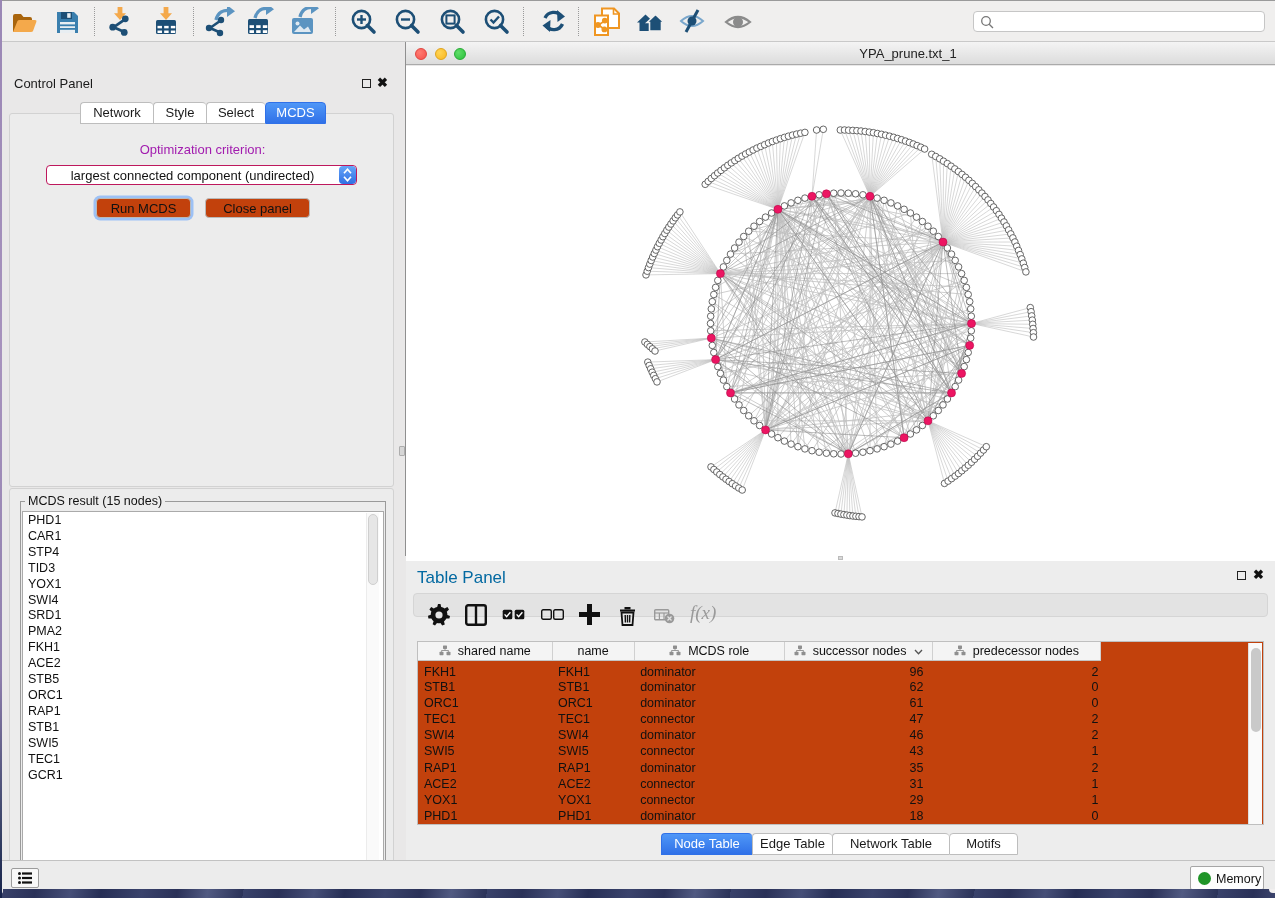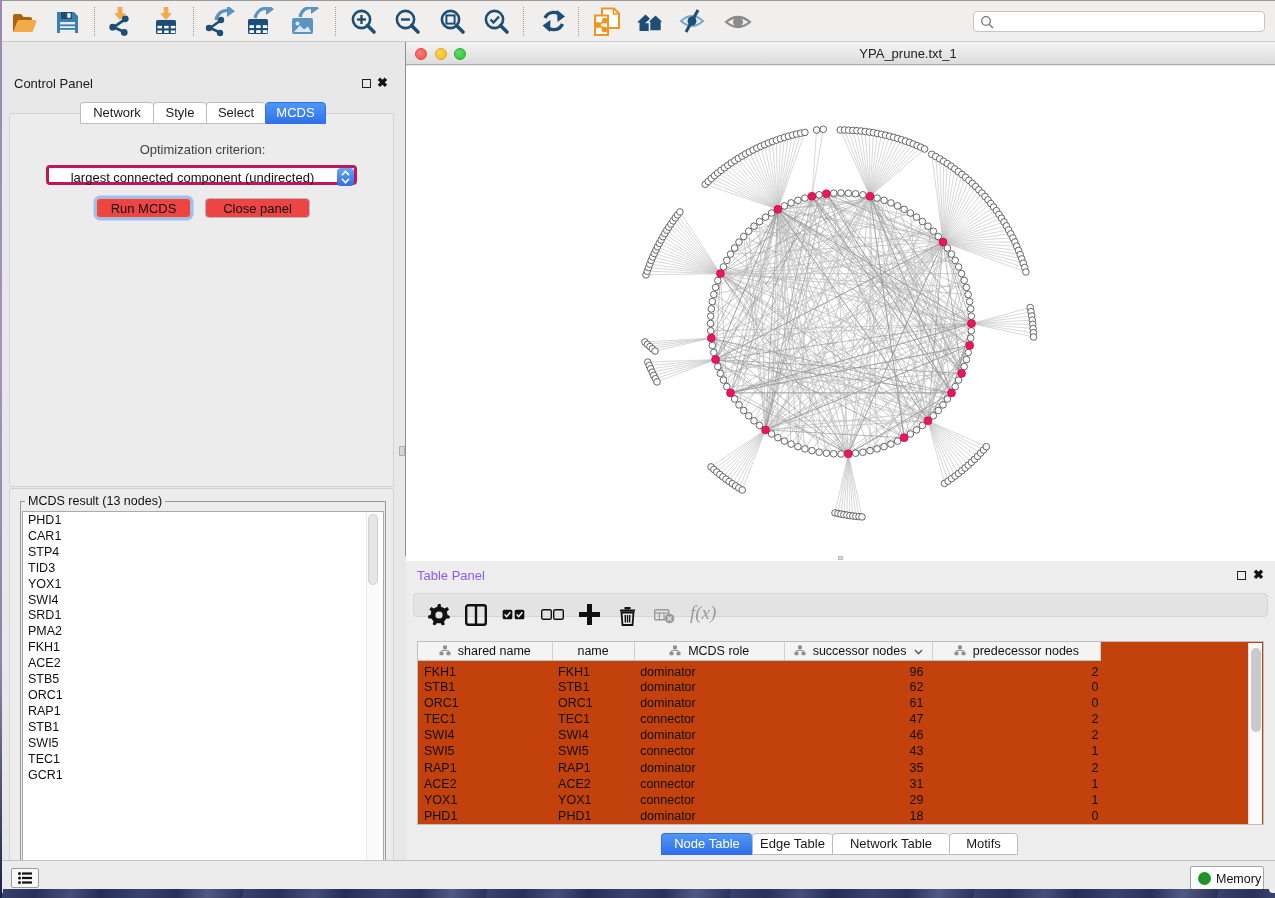--- a/index.html
+++ b/index.html
@@ -21,25 +21,25 @@
 #cpanel { left:1px; top:42px; width:404px; height:818px; background:#e9e8e8;margin-top:28px; }
 #cpanel .title { position:absolute; left:13px; top:6px; font-size:13px; color:#1a1a1a; }
 #cp-float { position:absolute; left:361px; top:9px; width:9px; height:9px; border:1.5px solid #222; }
 #cp-close { position:absolute; left:376px; top:5px; font-size:13px; font-weight:bold; color:#111; }
 .tabs { position:absolute; display:flex; font-size:13px; z-index:5; }
 .tab { background:#fff; border:1px solid #bdbdbd; border-right:none; padding:2px 0 3px; text-align:center; color:#1a1a1a; border-radius:4px 4px 0 0; }
 .tab:last-child { border-right:1px solid #bdbdbd; }
 .tab.sel { background:linear-gradient(#4f97f7,#3071e8); color:#fff; border-color:#3071e8; }
 #cp-tabs { left:79px; top:32px; }
 #cp-body { position:absolute; left:8px; top:43px; width:385px; height:374px; background:#ececec; border:1px solid #d2d2d2; border-radius:3px; }
-#opt-label { position:absolute; left:0; top:28px; width:385px; text-align:center; font-size:13px; color:#404040; }
-#combo { position:absolute; left:36px; top:51px; width:311px; height:20px; background:#fff; border:3px solid #be185d; border-radius:4px; font-size:13px; color:#111; }
+#opt-label { position:absolute; left:0; top:28px; width:385px; text-align:center; font-size:13px; color:#a21caf; }
+#combo { position:absolute; left:36px; top:51px; width:311px; height:20px; background:#fff; border:1px solid #be185d; border-radius:4px; font-size:13px; color:#111; }
 #combo .txt { position:absolute; left:0; right:18px; top:2px; text-align:center; }
 #combo .cap { position:absolute; right:0px; top:0px; width:17px; height:18px; margin:0; background:linear-gradient(#66a5f9,#2f6fe3); border-radius:4px; }
-.btn { position:absolute; height:20px; background:#ef4444; border:1px solid #b9b9b9; border-radius:4px; font-size:13px; color:#111; text-align:center; padding-top:2px; }
+.btn { position:absolute; height:20px; background:#c2410c; border:1px solid #b9b9b9; border-radius:4px; font-size:13px; color:#111; text-align:center; padding-top:2px; }
 #btn-run { left:86px; top:84px; width:95px; box-shadow:0 0 0 2.5px #9dc1f5; }
 #btn-close { left:195px; top:84px; width:105px; }
 #cp-lower { position:absolute; left:8px; top:418px; width:385px; height:385px; background:#ececec; border:1px solid #d2d2d2; border-radius:3px; }
 #fieldset { position:absolute; left:10px; top:12px; width:366px; height:366px; border:1px solid #9a9a9a; }
 #fs-label { position:absolute; left:4px; top:-8px; background:#ececec; padding:0 3px; font-size:12.5px; color:#111; z-index:3; }
 #listbox { position:absolute; left:1px; top:9px; width:362px; height:355px; background:#fff; border:1px solid #aaa; }
 #listbox .items { position:absolute; left:5px; top:1px; font-size:12.5px; color:#111; line-height:15.9px; }
 #lb-sbar { position:absolute; right:4px; top:1px; width:13px; height:352px; background:#fafafa; border-left:1px solid #ececec; }
 #lb-thumb { position:absolute; left:1px; top:1px; width:10px; height:71px; background:#e6e6e6; border:1px solid #cfcfcf; border-radius:5px; }
 
@@ -50,21 +50,21 @@
 
 #netwin { left:406px; top:42px; width:869px; height:519px; }
 #net-titlebar { position:absolute; left:0; top:0; width:869px; height:23px; background:linear-gradient(#f4f4f4,#dcdcdc); border-bottom:1px solid #aaa; }
 #net-title { position:absolute; left:0; top:4px; width:1004px; text-align:center; font-size:13px; color:#222; }
 .tl { position:absolute; top:6px; width:12px; height:12px; border-radius:50%; }
 #net-canvas { position:absolute; left:0; top:24px; width:869px; height:495px; background:#fff; }
 #net-knob { position:absolute; left:432px; top:490px; width:5px; height:4px; background:#d9d9d9; border:1px solid #bbb; }
 
 
 #tpanel { left:406px; top:561px; width:869px; height:299px; background:#ededed; }
-#tp-title { position:absolute; left:11px; top:7px; font-size:13px; color:#8b5cf6; }
+#tp-title { position:absolute; left:11px; top:7px; font-size:17px; color:#0369a1; }
 #tp-float { position:absolute; left:831px; top:10px; width:9px; height:9px; border:1.5px solid #222; }
 #tp-close { position:absolute; left:847px; top:6px; font-size:13px; font-weight:bold; color:#111; }
 #tp-toolbar { position:absolute; left:7px; top:32px; width:855px; height:24px; background:#e3e3e3; border:1px solid #d5d5d5; border-radius:4px; }
 #tbl { position:absolute; left:11px; top:80px; width:847px; height:184px; background:#c2410c; border:1px solid #bfbfbf; }
 #tbl table { border-collapse:collapse; font-size:12.5px; color:#111; width:683px; table-layout:fixed; }
 #tbl th { background:#f4f4f4; border-right:1px solid #d0d0d0; border-bottom:1px solid #c4c4c4; font-weight:normal; height:18px; padding:0; }
 #tbl td { height:16.2px; padding:0 6px; white-space:nowrap; }
 #tbl tbody tr.first td { padding-top:4px; }
 #tbl td.num { padding-right:9px; } #tbl td.num2 { padding-right:2px; }
 #tbl td.num { text-align:right; }
@@ -247,21 +247,21 @@
     <div class="btn" id="btn-close">Close panel</div>
   </div>
   <div id="cp-lower">
     <div id="fieldset">
       <div id="listbox">
         <div class="items">PHD1<br>CAR1<br>STP4<br>TID3<br>YOX1<br>SWI4<br>SRD1<br>PMA2<br>FKH1<br>ACE2<br>STB5<br>ORC1<br>RAP1<br>STB1<br>SWI5<br>TEC1<br>GCR1</div>
         <div id="lb-sbar">
             <div id="lb-thumb"></div>
           </div>
       </div>
-      <div id="fs-label">MCDS result (13 nodes)</div>
+      <div id="fs-label">MCDS result (15 nodes)</div>
     </div>
   </div>
 </div>
 
 <div class="abs" id="vdivider"></div>
 <div class="abs" id="vknob"></div>
 
 <div class="abs" id="netwin">
   <div id="net-titlebar">
     <div class="tl" style="left:9px; background:radial-gradient(circle at 35% 35%,#ff7b72,#f5504a); border:0.5px solid #e1443f;"></div>

